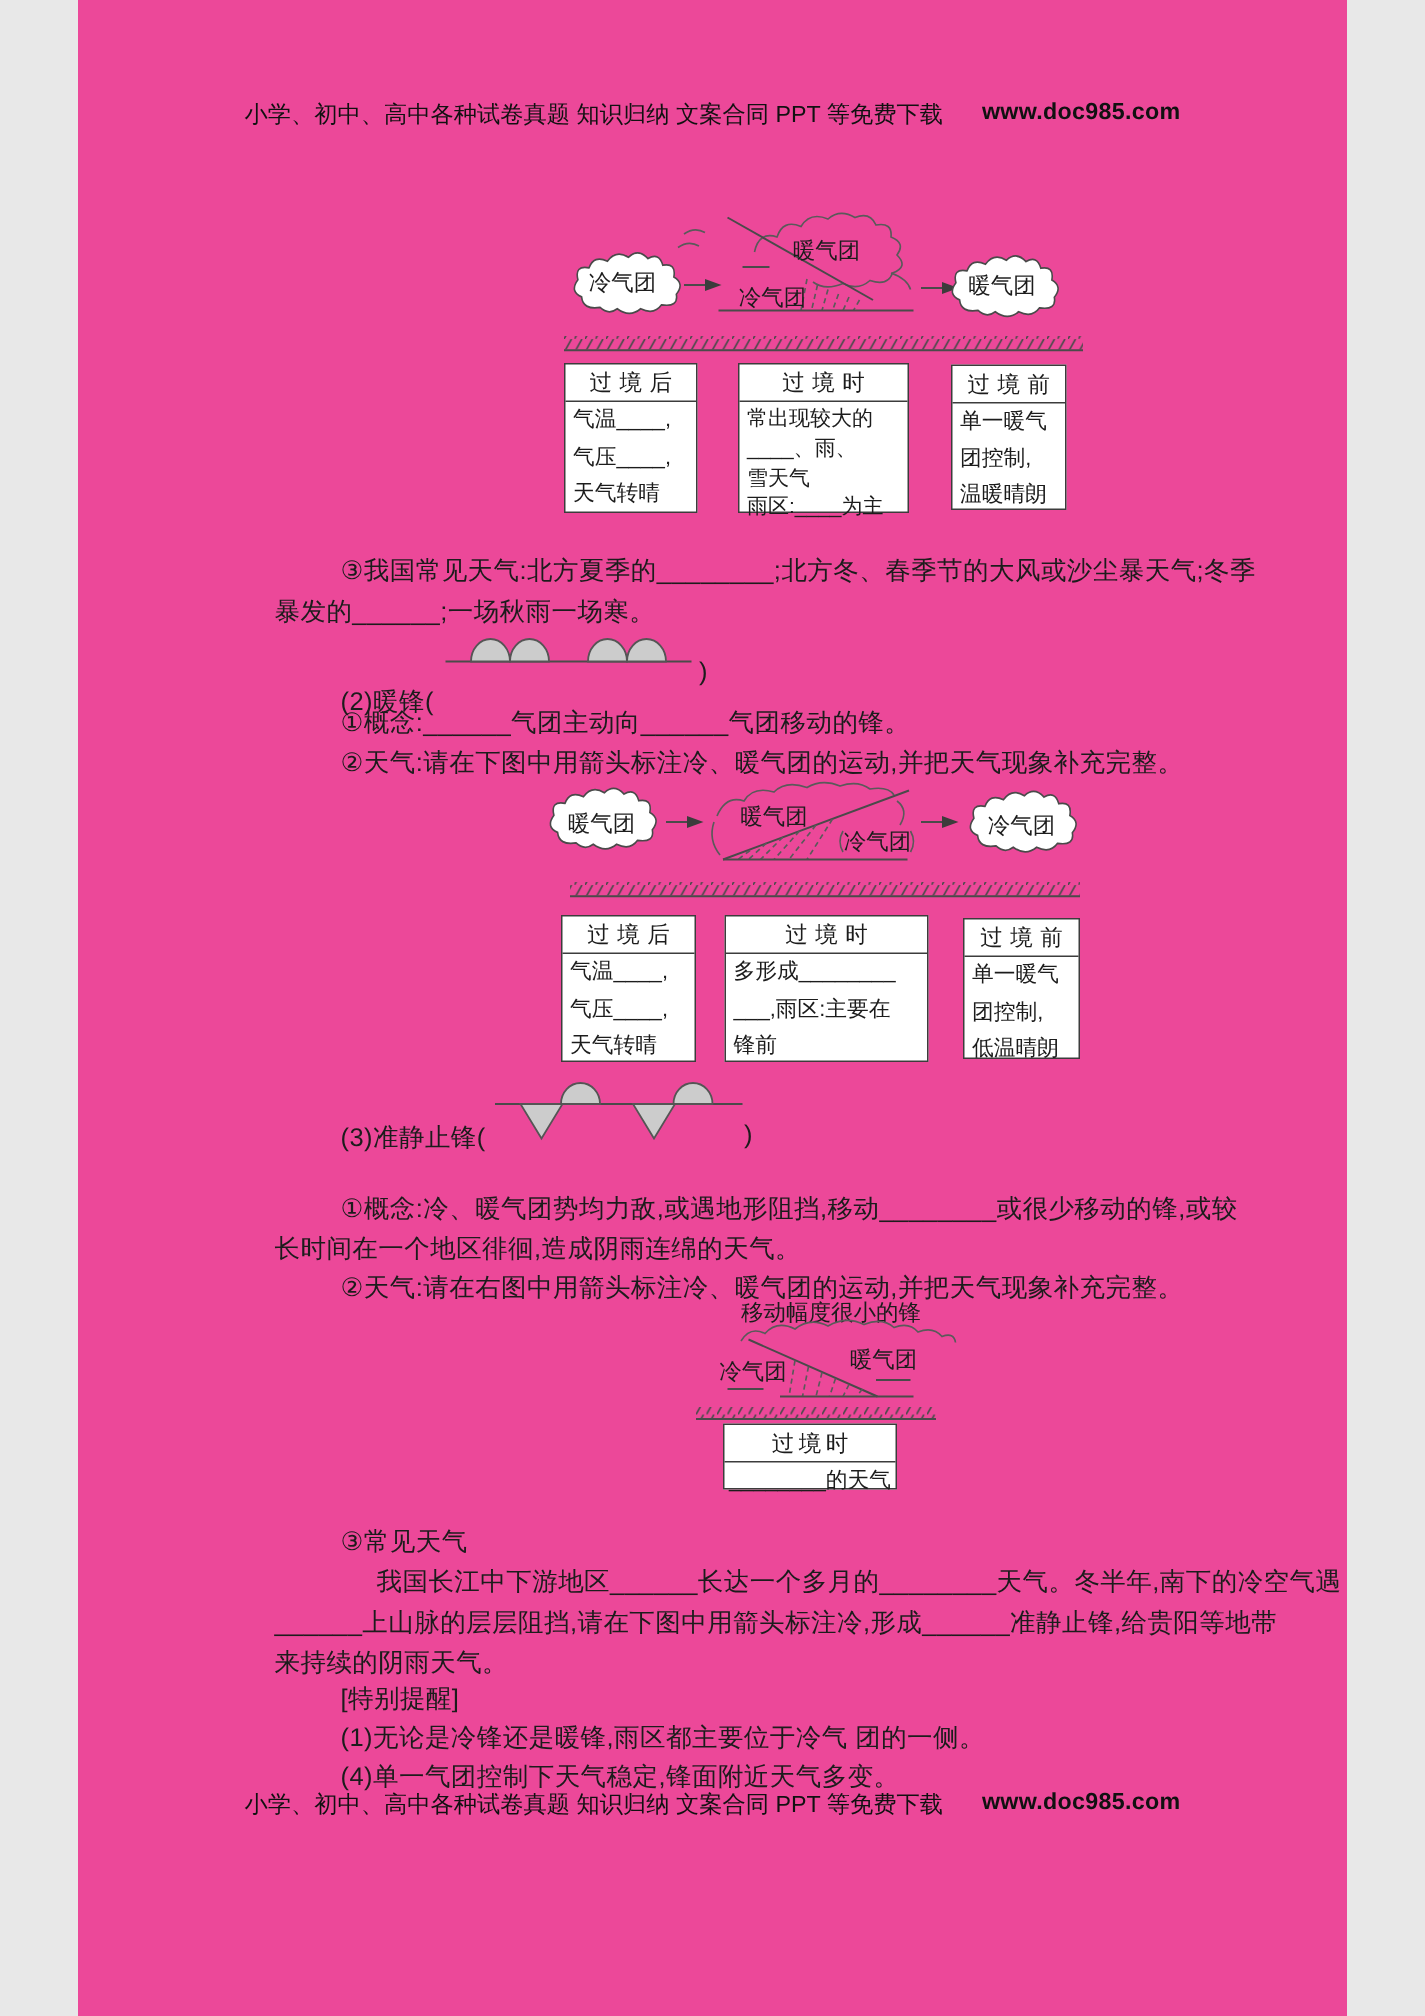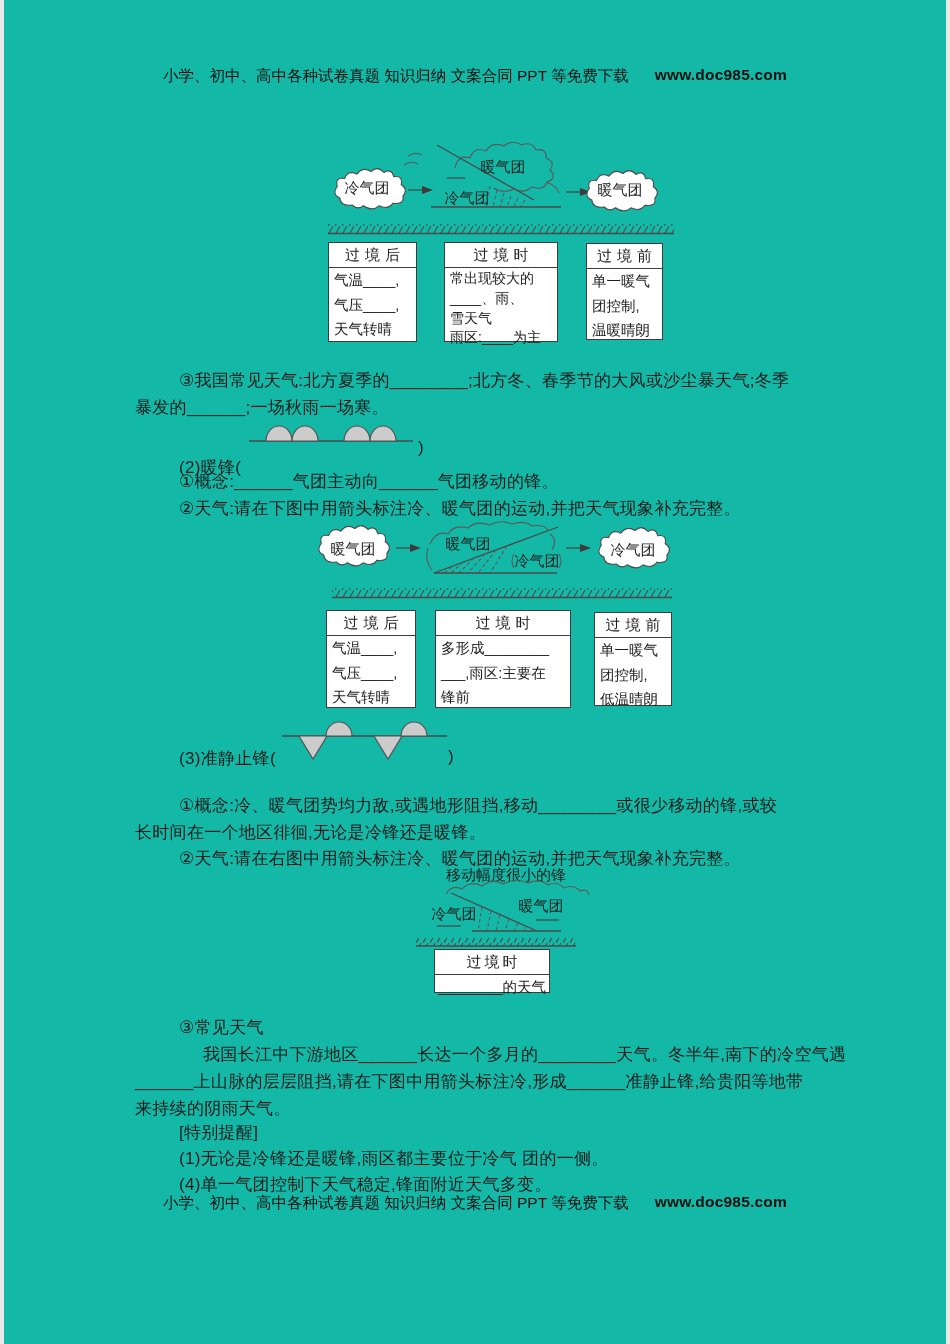--- a/index.html
+++ b/index.html
@@ -1,16 +1,16 @@
 <!DOCTYPE html>
 <html><head>
 <meta charset="utf-8">
 <style>
   html,body{margin:0;padding:0;background:#e8e8e8;}
-  .page{position:relative;width:942px;height:1344px;background:#14b8a6;margin:0 auto;
+  .page{position:relative;width:846px;height:1344px;background:#ec4899;margin:0 auto;
         font-family:"Liberation Sans","DejaVu Sans",sans-serif;color:#1c1c1c;overflow:hidden;}
   .abs{position:absolute;}
   .line{position:absolute;font-size:17px;white-space:pre;letter-spacing:0.3px;color:#1c1c1c;}
   .hf{position:absolute;left:0;right:0;display:flex;justify-content:center;gap:26px;
       font-size:15.5px;color:#111;}
   .hf .url{font-weight:bold;letter-spacing:0.2px;}
   .box{position:absolute;border:1.5px solid #3c3c3c;background:#fff;box-sizing:border-box;}
   .box .bt{border-bottom:1.5px solid #3c3c3c;text-align:center;font-size:15px;
            padding:3px 0 2px;letter-spacing:5px;text-indent:5px;white-space:pre;}
   .box .bl{font-size:14.5px;line-height:23.5px;padding:1px 4px 0 5px;white-space:pre;}
@@ -163,21 +163,21 @@
   <svg class="abs" style="left:276px;top:719px;" width="172" height="44" viewBox="0 0 172 44">
     <line class="ln" x1="2" y1="17" x2="167" y2="17"></line>
     <polygon class="sym" points="19,17 47,17 33,40"></polygon>
     <path class="sym" d="M46,17 A13,14 0 0 1 72,17 Z"></path>
     <polygon class="sym" points="94,17 122,17 108,40"></polygon>
     <path class="sym" d="M121,17 A13,14 0 0 1 147,17 Z"></path>
   </svg>
   <div class="line" style="left:444px;top:747px;">)</div>
 
   <div class="line" style="left:175px;top:794px;">①概念:冷、暖气团势均力敌,或遇地形阻挡,移动________或很少移动的锋,或较</div>
-  <div class="line" style="left:131px;top:821px;">长时间在一个地区徘徊,无论是冷锋还是暖锋。</div>
+  <div class="line" style="left:131px;top:821px;">长时间在一个地区徘徊,造成阴雨连绵的天气。</div>
   <div class="line" style="left:175px;top:847px;">②天气:请在右图中用箭头标注冷、暖气团的运动,并把天气现象补充完整。</div>
 
   <svg class="abs" style="left:398px;top:862px;" width="204" height="88" viewBox="0 0 204 88">
     <text x="104" y="18" text-anchor="middle" style="font-size:15px;">移动幅度很小的锋</text>
     <path class="thin" d="M44,32 Q50,22 60,27 Q68,18 80,24 Q90,16 102,22 Q114,15 126,21 Q138,16 146,23 Q156,19 162,26 Q172,22 178,29 Q186,26 187,33"></path>
     <line class="ln" x1="49" y1="31" x2="135" y2="69"></line>
     <line class="rain" x1="80" y1="45" x2="76" y2="69"></line>
     <line class="rain" x1="89" y1="49" x2="85" y2="69"></line>
     <line class="rain" x1="98" y1="53" x2="94" y2="69"></line>
     <line class="rain" x1="107" y1="57" x2="103" y2="69"></line>

